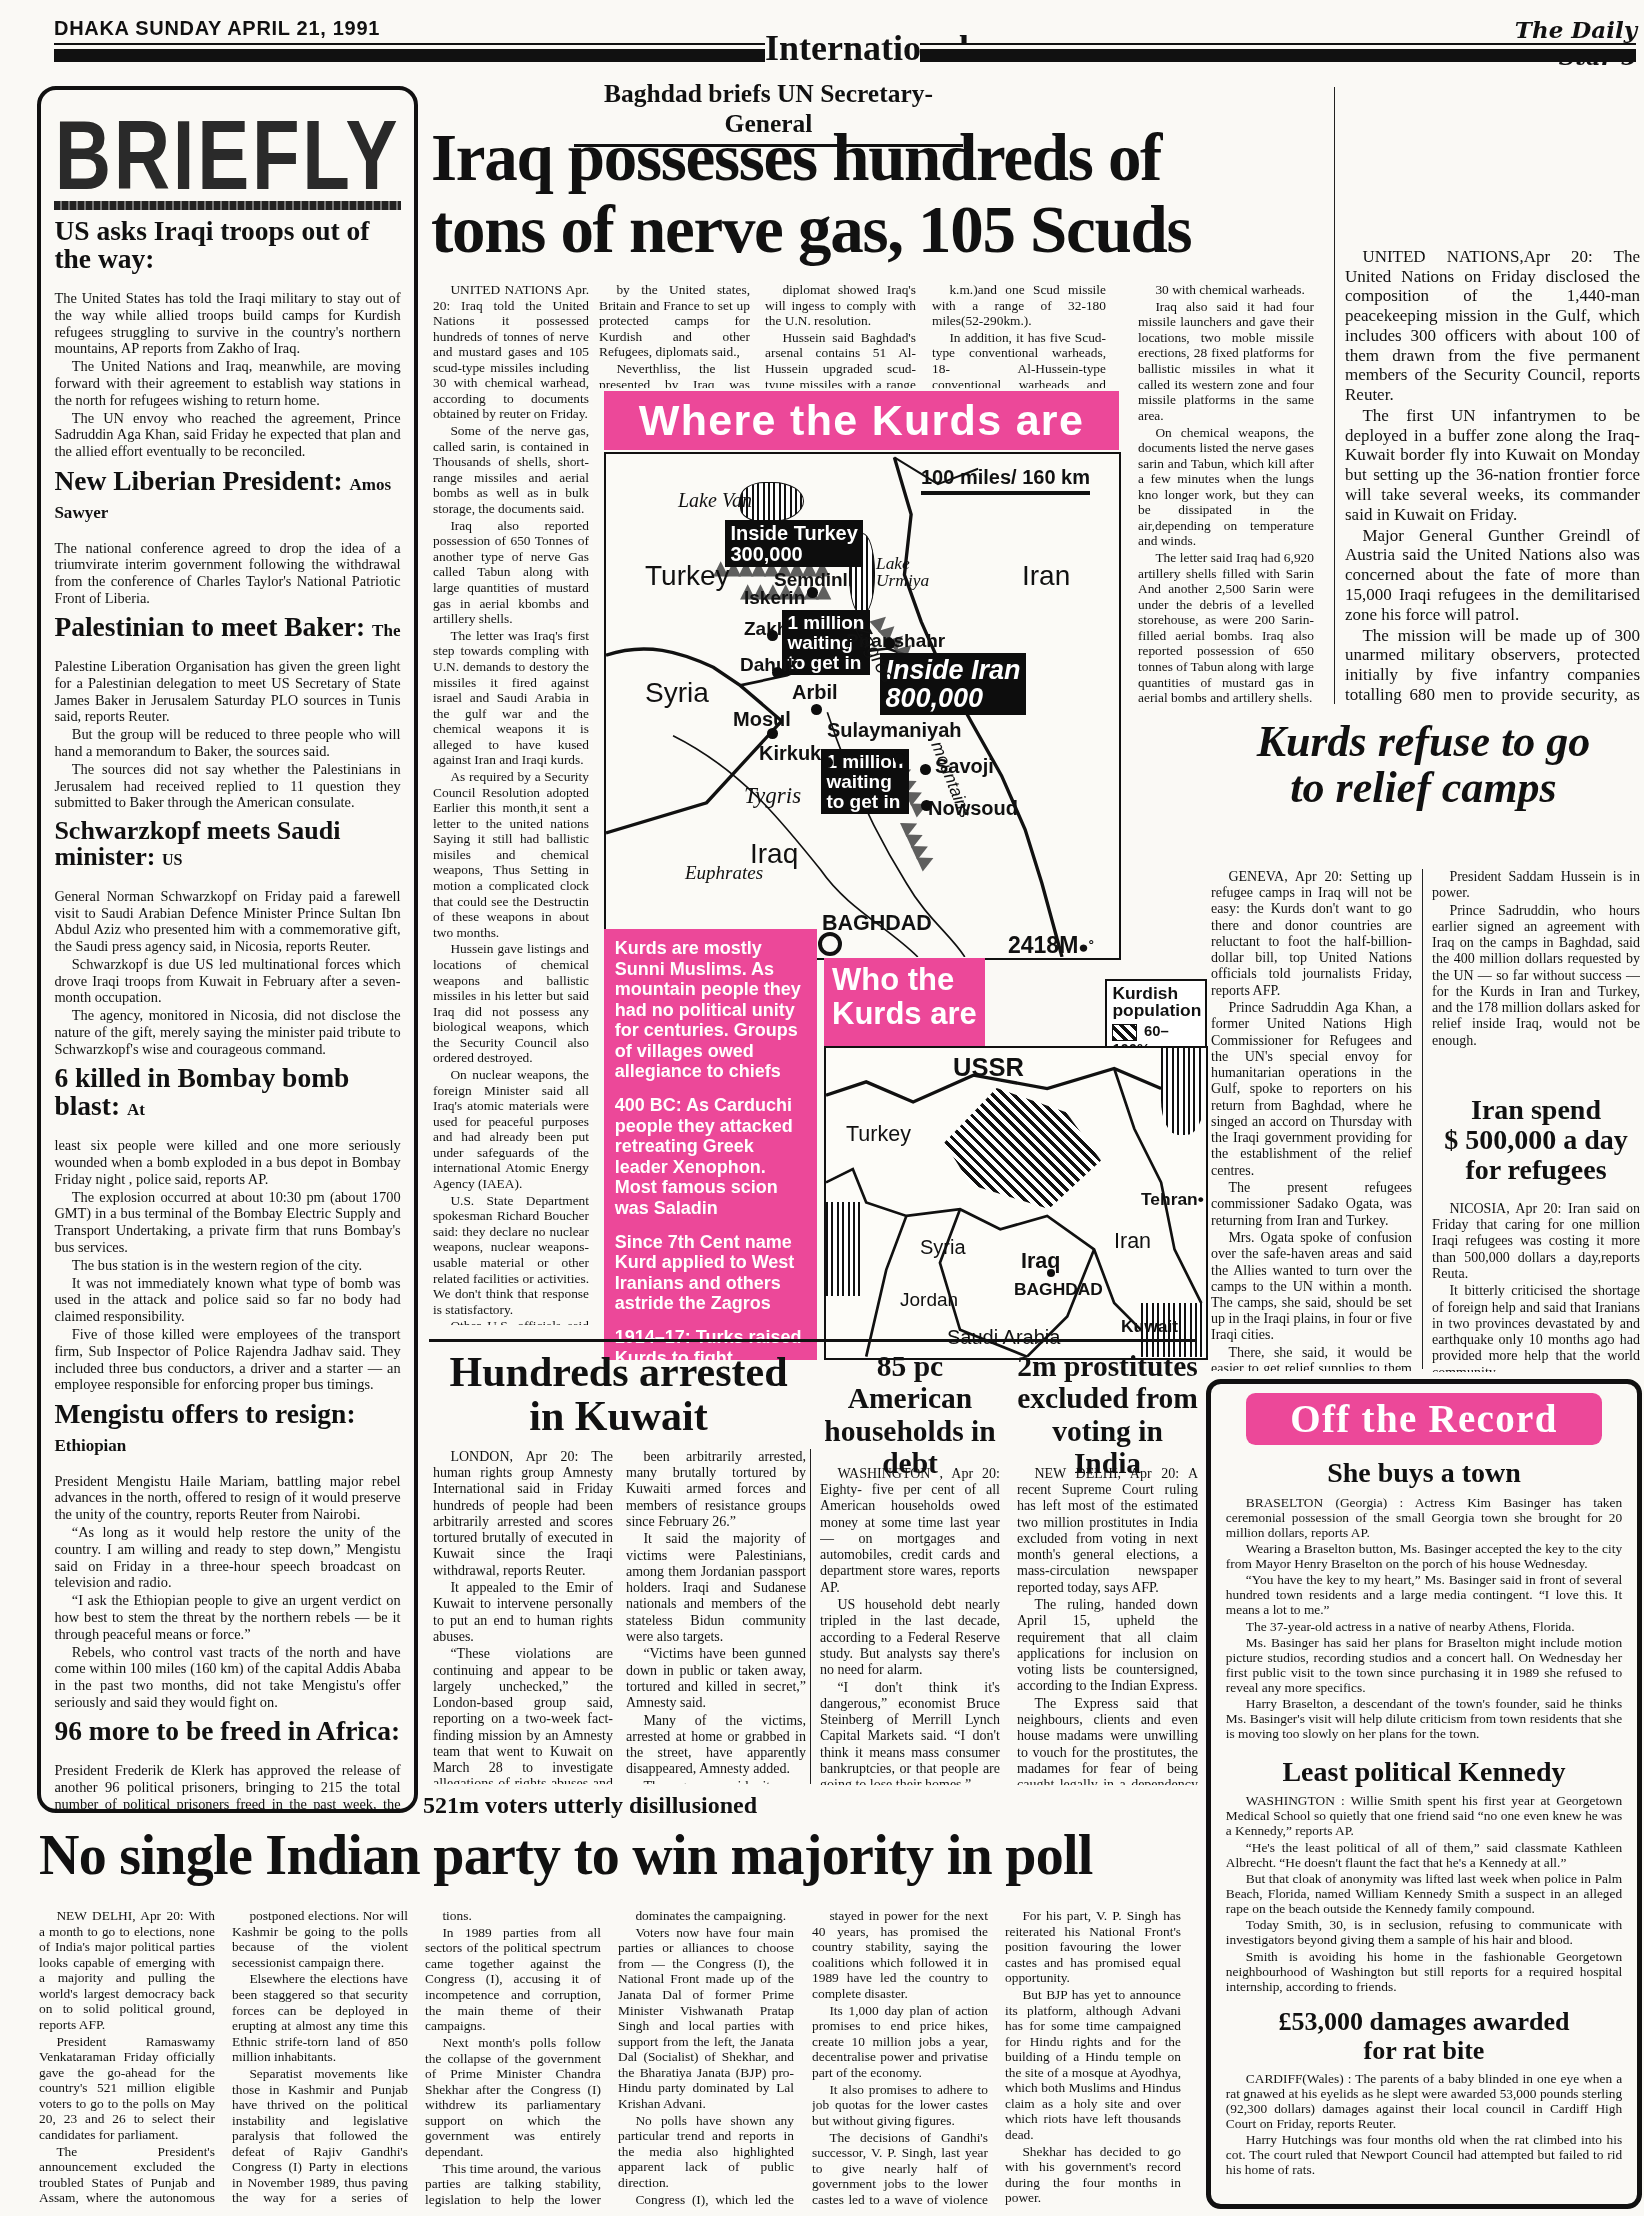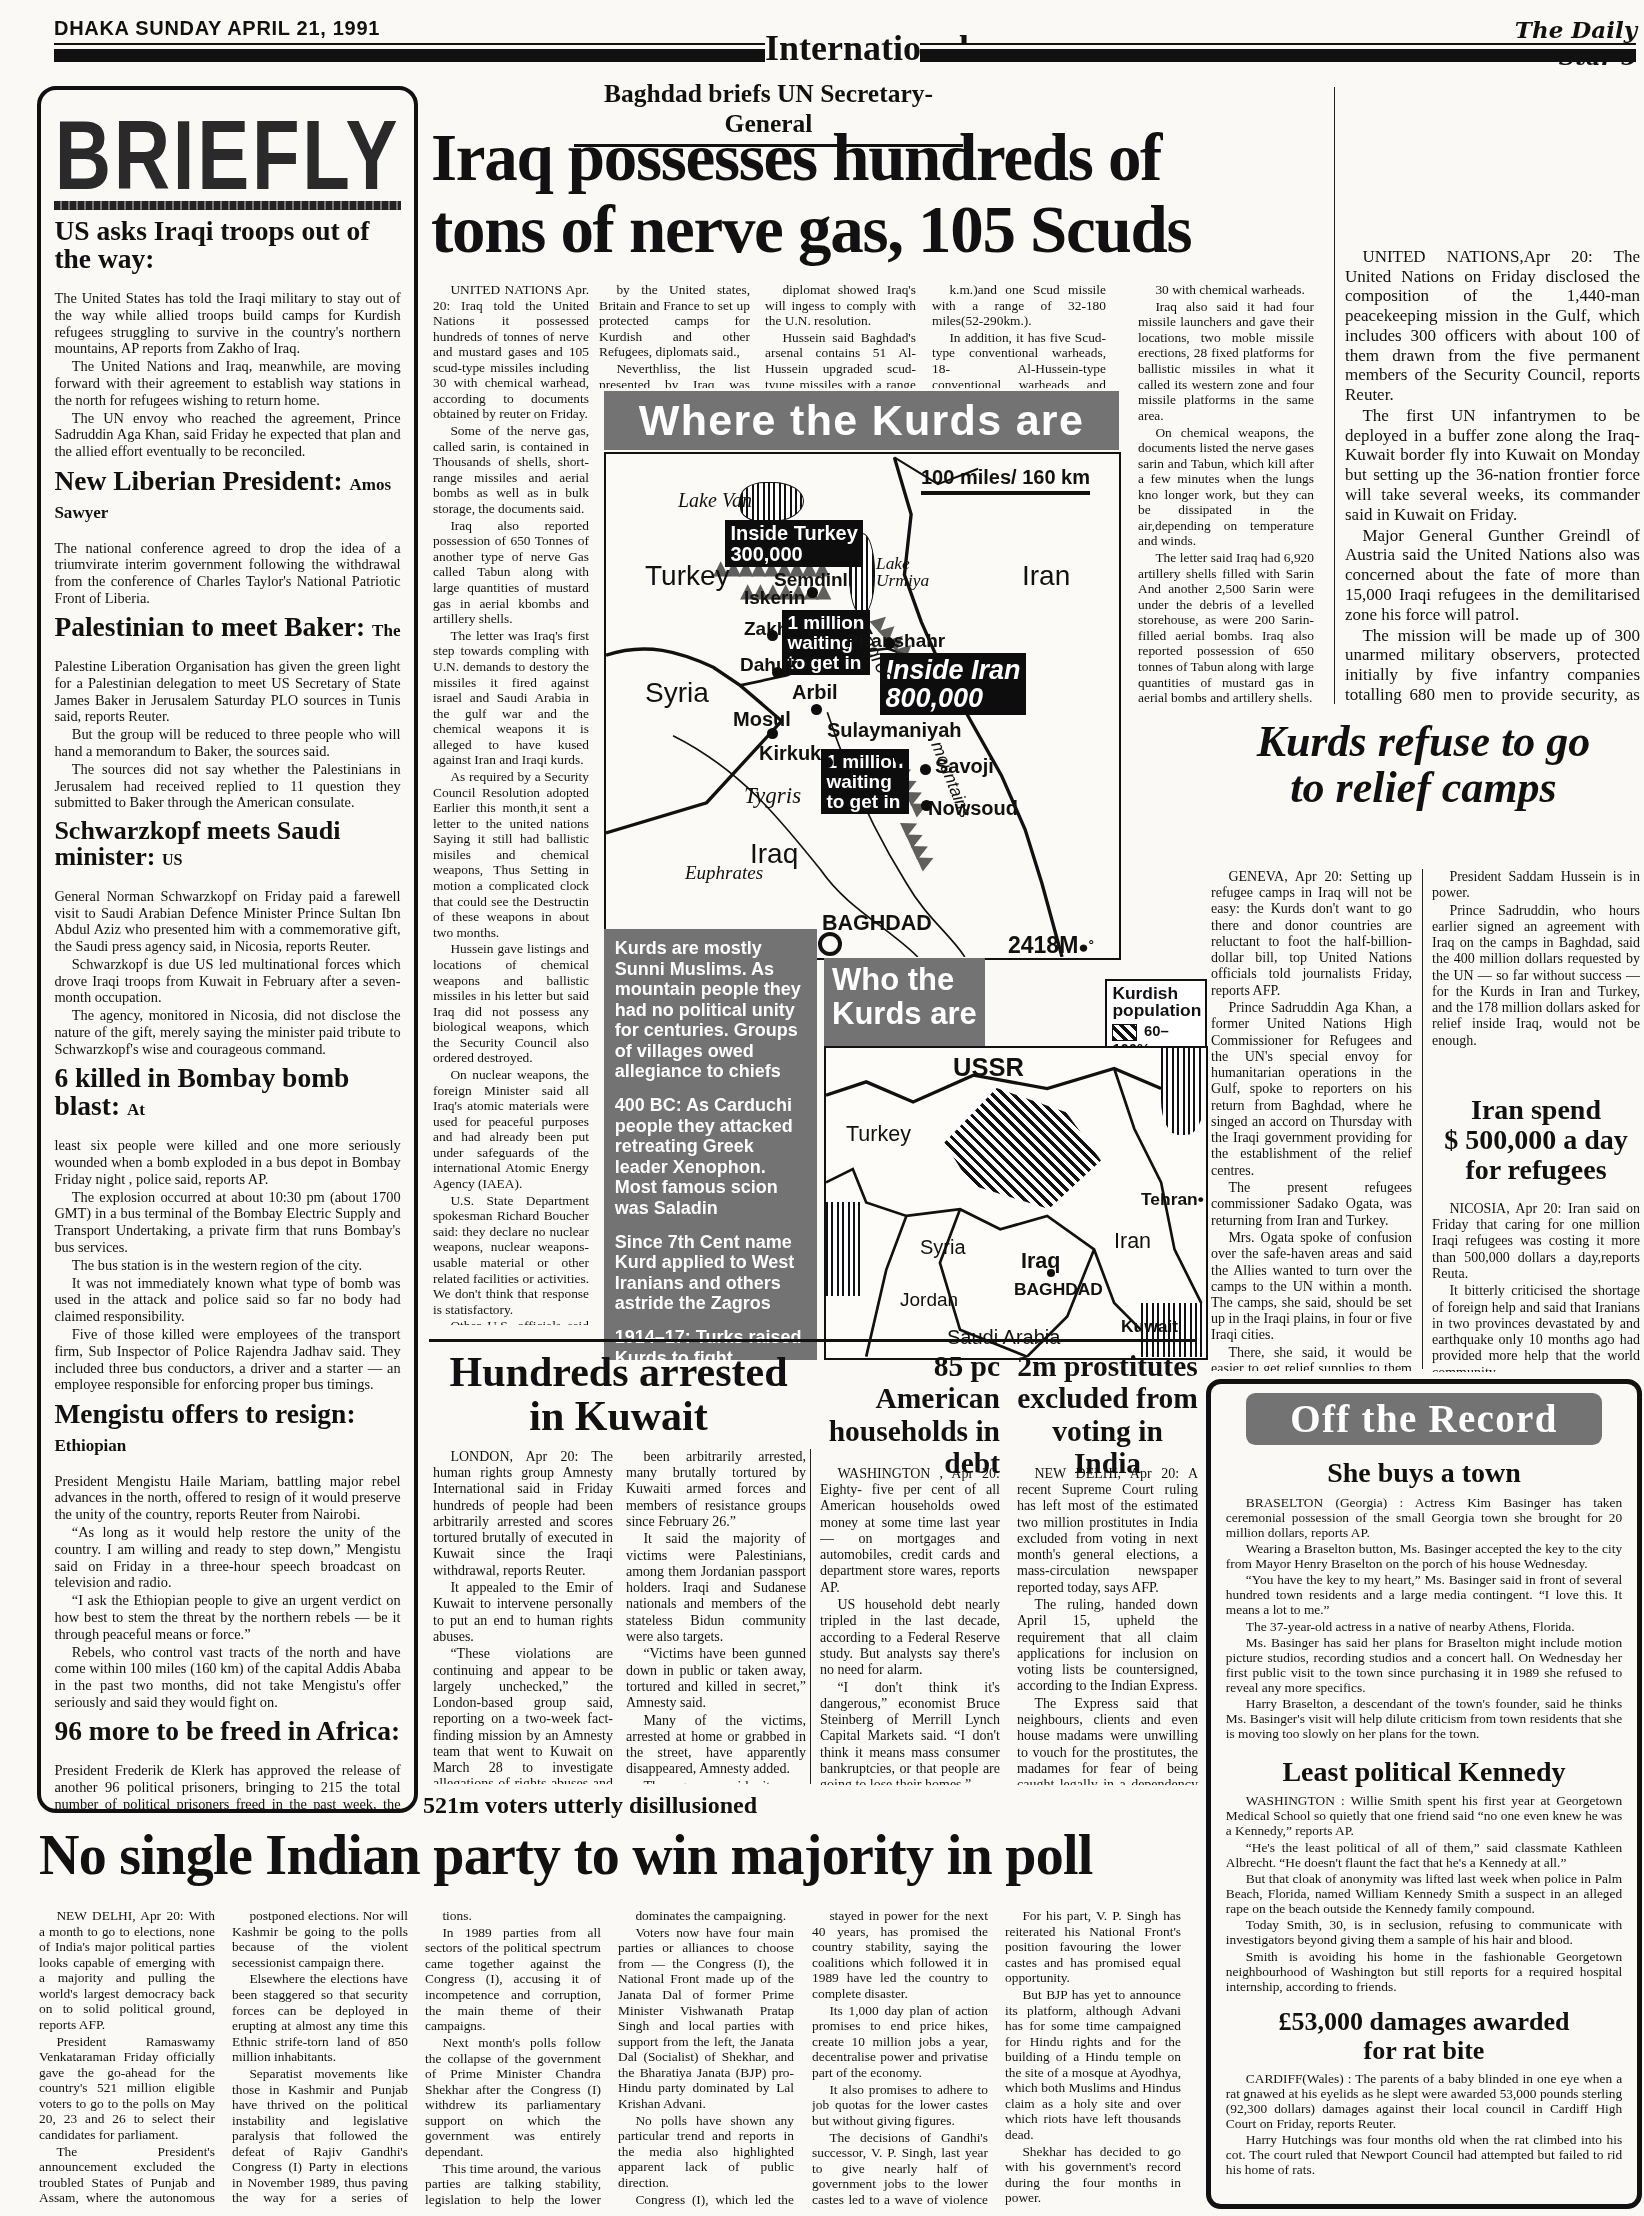--- a/index.html
+++ b/index.html
@@ -9,21 +9,21 @@
   .jus{text-align:justify;}
   .ctr{text-align:center;}
   .serifbold{font-family:"Liberation Serif",serif;font-weight:bold;}
   .sans{font-family:"Liberation Sans",sans-serif;}
   .para{margin:0 0 1.3px 0;text-indent:17.4px;line-height:1.16;}
   .nofirst .para:first-child{text-indent:0;margin-top:17px;}
   .story-head{font-family:"Liberation Serif",serif;font-weight:bold;line-height:1.02;margin:6.7px 0 4px 0;}
   .runon{font-size:0.62em;}
   .colrule{background:#222;width:1.3px;}
   .hrule{background:#111;}
-  .blackbox{background:#737373;color:#fff;}
+  .blackbox{background:#ec4899;color:#fff;}
   .maplabel{position:absolute;font-family:"Liberation Sans",sans-serif;color:#111;white-space:nowrap;}
   .mapbox{position:absolute;background:#0d0d0d;color:#fff;font-family:"Liberation Sans",sans-serif;
           font-weight:bold;line-height:1.05;padding:2.7px 5.4px;}
   .dot{position:absolute;width:10.7px;height:10.7px;background:#0d0d0d;border-radius:50%;}
   .mtn{position:absolute;color:#444;letter-spacing:-2.7px;font-size:20px;font-family:"DejaVu Sans",sans-serif;opacity:.85;}
   .lake{position:absolute;background:repeating-linear-gradient(90deg,#111 0 2px,#fff 2px 5.4px);border:1.3px solid #111;}
   .hatch45{background:repeating-linear-gradient(45deg,#111 0 3.4px,#fff 3.4px 7.4px);}
   .hatch45b{background:repeating-linear-gradient(45deg,#111 0 2px,#fff 2px 8px);}
   .hatchdot{background:repeating-linear-gradient(0deg,#888 0 1.3px,#eee 1.3px 4px);}
   .legend-sw{width:39px;height:23px;border:1.3px solid #111;display:inline-block;vertical-align:middle;margin-right:6.7px;}
@@ -312,21 +312,21 @@
       <p class="para">“These violations are continuing and appear to be largely unchecked,” the London-based group said, reporting on a two-week fact-finding mission by an Amnesty team that went to Kuwait on March 28 to investigate allegations of rights abuses and report on violations during the Iraqi occupation.</p>
     </div>
   <div class="abs jus" style="left:626px;top:1449px;width:180px;height:335px;font-size:14px;overflow:hidden;">
       <p class="para">been arbitrarily arrested, many brutally tortured by Kuwaiti armed forces and members of resistance groups since February 26.”</p>
       <p class="para">It said the majority of victims were Palestinians, among them Jordanian passport holders. Iraqi and Sudanese nationals and members of the stateless Bidun community were also targets.</p>
       <p class="para">“Victims have been gunned down in public or taken away, tortured and killed in secret,” Amnesty said.</p>
       <p class="para">Many of the victims, arrested at home or grabbed in the street, have apparently disappeared, Amnesty added.</p>
       <p class="para">The group said it was concerned about 600 detainees held at a military prison outside Kuwait City in deplorable conditions.</p>
     </div>
 
-  <div class="abs serifbold ctr" style="left:820px;top:1350px;width:180px;font-size:29.5px;line-height:1.1;font-weight:600;text-align:right;">
+  <div class="abs serifbold ctr" style="left:820px;top:1350px;width:180px;font-size:29.5px;line-height:1.1;font-weight:600;">
     <div>85 pc American</div>
     <div>households in</div>
     <div>debt</div>
   </div>
   <div class="abs jus" style="left:820px;top:1466px;width:180px;height:319px;font-size:14px;overflow:hidden;">
       <p class="para">WASHINGTON , Apr 20: Eighty- five per cent of all American households owed money at some time last year — on mortgages and automobiles, credit cards and department store wares, reports AP.</p>
       <p class="para">US household debt nearly tripled in the last decade, according to a Federal Reserve study. But analysts say there's no need for alarm.</p>
       <p class="para">“I don't think it's dangerous,” economist Bruce Steinberg of Merrill Lynch Capital Markets said. “I don't think it means mass consumer bankruptcies, or that people are going to lose their homes.”</p>
     </div>
 

